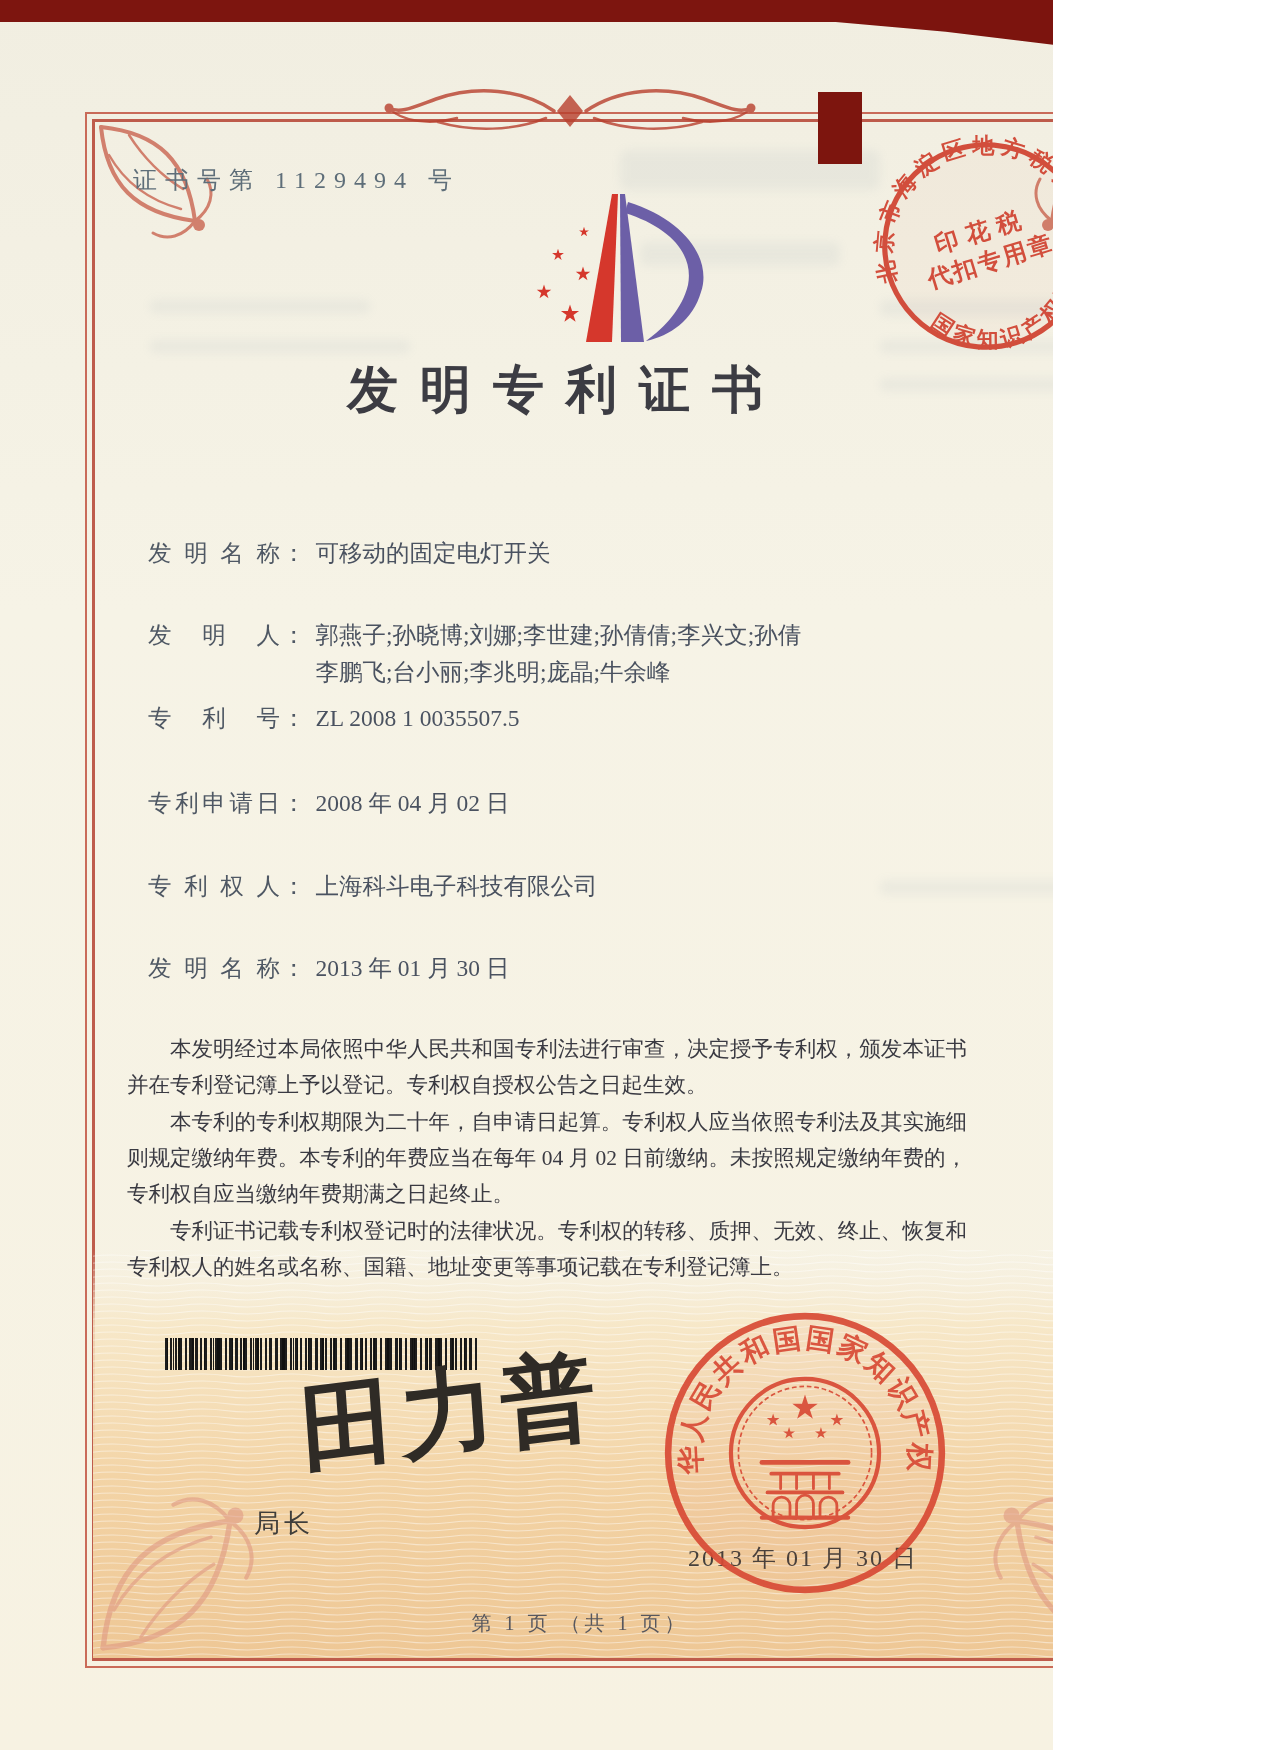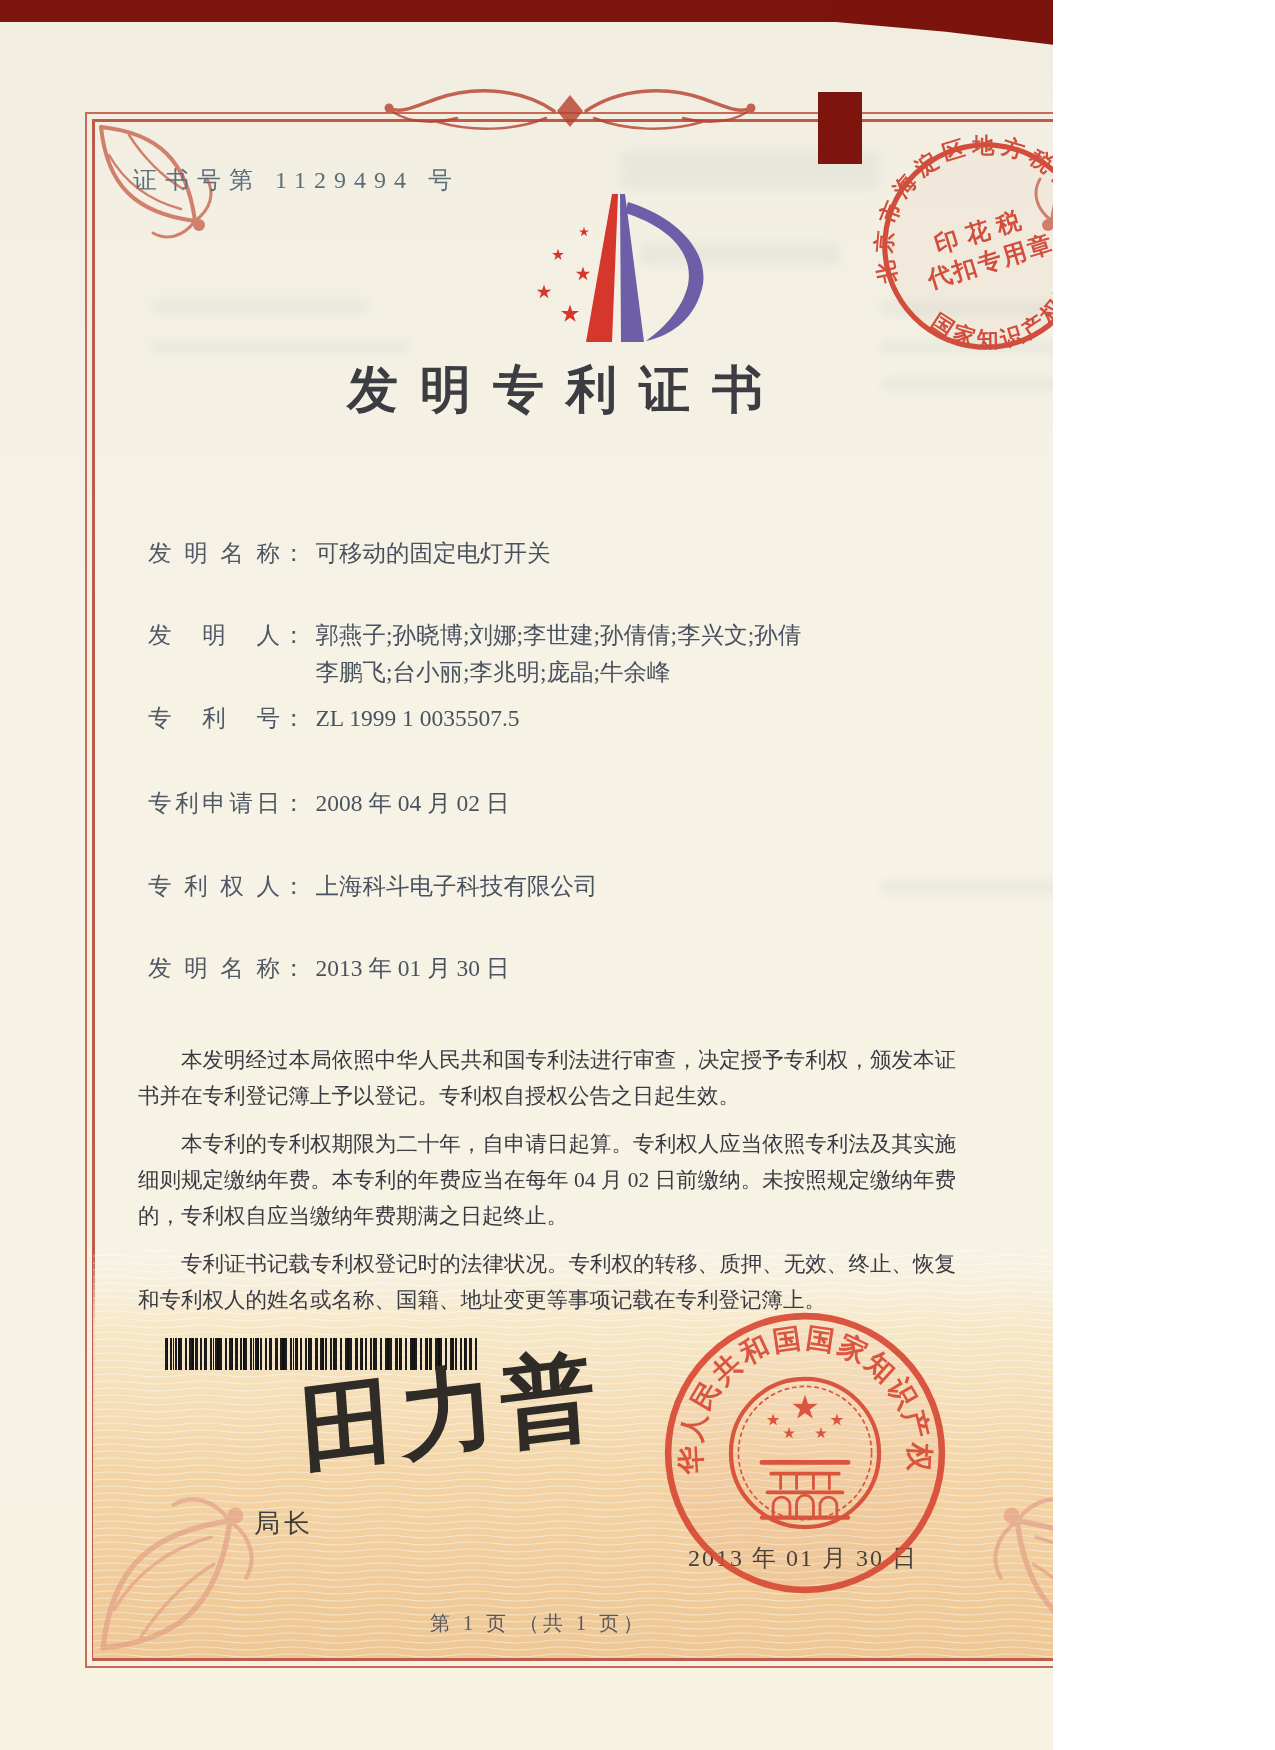--- a/index.html
+++ b/index.html
@@ -27,35 +27,35 @@
     font-weight:bold; letter-spacing:22px; text-indent:22px; color:#3c3c43; }
   .stamp-svg { left:866px; top:126px; z-index:12; }
 
   .field { position:absolute; left:148px; color:#4f5864; font-size:23.5px; line-height:37px; }
   .field .lbl { display:inline-block; width:132px; text-align:justify; text-align-last:justify; vertical-align:top; }
   .field .colon { vertical-align:top; margin:0 10px 0 2px; }
   .field .val { display:inline-block; max-width:640px; white-space:pre-line; vertical-align:top; color:#4a5260; }
 
   .body-text { left:126px; top:1030px; width:842px; font-size:21.5px; line-height:36px;
     text-align:justify; color:#3a3a42; }
-  .body-text p { margin:12px; text-indent:2em; }
+  .body-text p { margin:1px; text-indent:2em; }
 
   .barcode { left:165px; top:1338px; width:312px; height:32px;
     background-image:
       repeating-linear-gradient(90deg,#1c1c1c 0,#1c1c1c 2px,transparent 2px,transparent 5px),
       repeating-linear-gradient(90deg,#1c1c1c 0,#1c1c1c 1px,transparent 1px,transparent 8px),
       repeating-linear-gradient(90deg,#101010 0,#101010 3px,transparent 3px,transparent 13px); }
 
   .sig-title { left:254px; top:1506px; font-size:26px; letter-spacing:4px; color:#3f3e3b; }
   .signature { left:296px; top:1368px; font-size:95px; font-weight:bold; letter-spacing:6px;
     color:#2f2b26; transform:rotate(-7deg) skewX(-3deg); transform-origin:left top; }
 
   .seal-date { left:688px; top:1542px; font-size:24px; letter-spacing:2px; color:#45413c; z-index:11; }
   .seal-svg { left:655px; top:1303px; z-index:12; }
-  .footer { left:430px; top:1610px; width:300px; text-align:left; font-size:20px;
+  .footer { left:430px; top:1610px; width:300px; text-align:center; font-size:20px;
     letter-spacing:4px; color:#57575e; }
 
   
   .scan-top { left:0; top:0; width:1275px; height:22px; background:#7d150f; z-index:20; }
   .scan-top-right { left:830px; top:0; width:445px; height:72px; background:#7c140e; z-index:20;
     clip-path:polygon(0 0,100% 0,100% 100%,58% 68%,26% 44%,0 30%); }
   .scan-tab { left:818px; top:92px; width:44px; height:72px; background:#7d150e; z-index:6; }
   .scan-right { left:1247px; top:0; width:28px; height:1750px; z-index:20;
     background:linear-gradient(180deg,#6f1009,#8a1c12 30%,#7a150d); }
   .scan-br { left:1136px; top:1642px; width:139px; height:108px; background:#bc3f2e; z-index:21; }
@@ -170,21 +170,21 @@
     </svg>
 
     <div class="field" style="top:535px">
       <span class="lbl">发明名称</span><span class="colon">：</span><span class="val">可移动的固定电灯开关</span>
     </div>
     <div class="field" style="top:617px">
       <span class="lbl">发明人</span><span class="colon">：</span><span class="val">郭燕子;孙晓博;刘娜;李世建;孙倩倩;李兴文;孙倩
 李鹏飞;台小丽;李兆明;庞晶;牛余峰</span>
     </div>
     <div class="field" style="top:700px">
-      <span class="lbl">专利号</span><span class="colon">：</span><span class="val">ZL 1999 1 0035507.5</span>
+      <span class="lbl">专利号</span><span class="colon">：</span><span class="val">ZL 2008 1 0035507.5</span>
     </div>
     <div class="field" style="top:785px">
       <span class="lbl">专利申请日</span><span class="colon">：</span><span class="val">2008 年 04 月 02 日</span>
     </div>
     <div class="field" style="top:868px">
       <span class="lbl">专利权人</span><span class="colon">：</span><span class="val">上海科斗电子科技有限公司</span>
     </div>
     <div class="field" style="top:950px">
       <span class="lbl">发明名称</span><span class="colon">：</span><span class="val">2013 年 01 月 30 日</span>
     </div>

